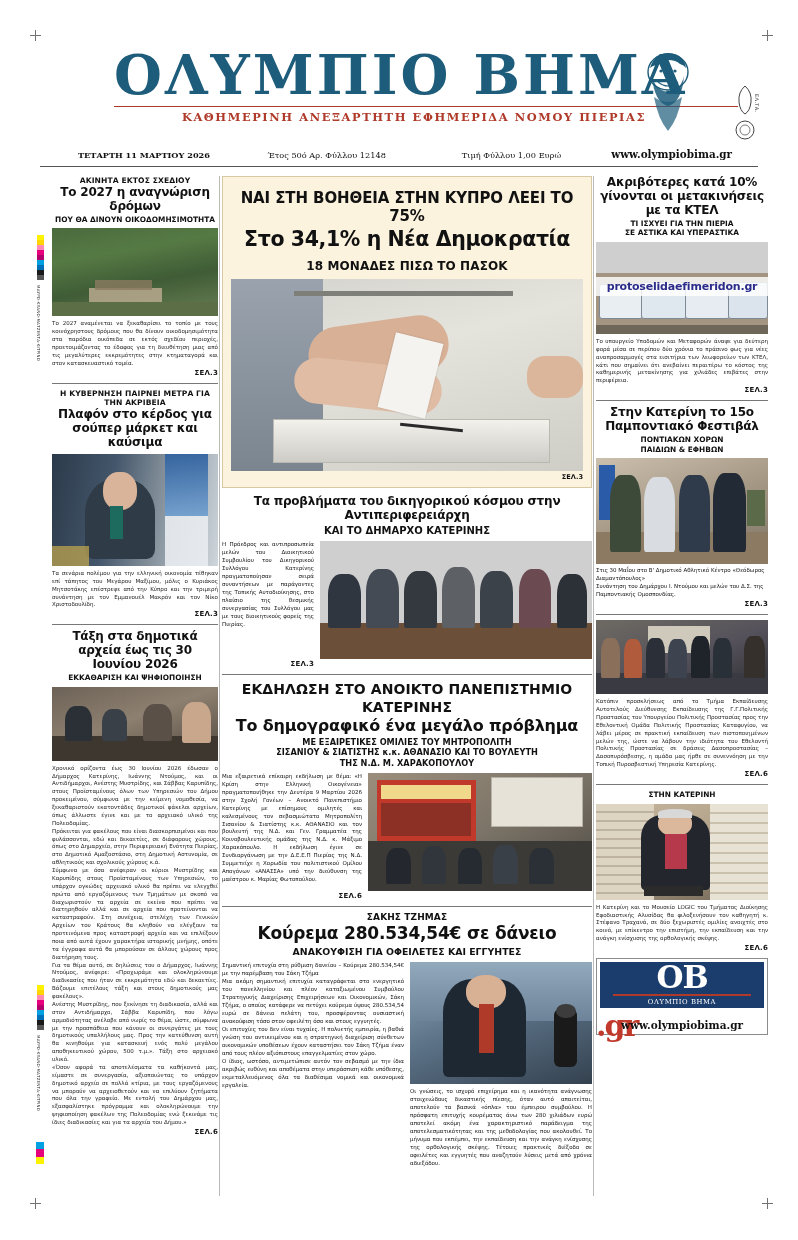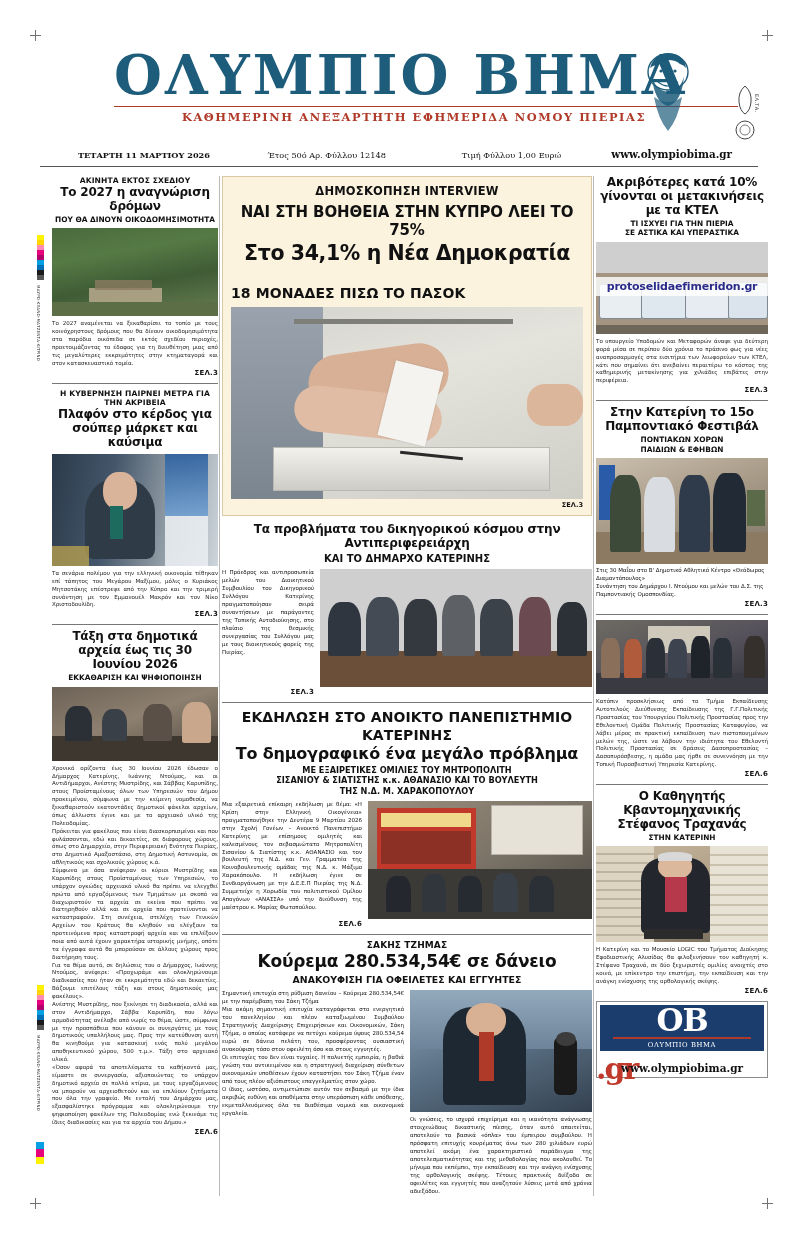--- a/index.html
+++ b/index.html
@@ -53,21 +53,21 @@
 
   .photo{position:relative;overflow:hidden;background:#cfcfcf;margin-top:4px;}
   .photo .wm{position:absolute;left:0;right:0;top:38%;text-align:center;font-size:11px;font-weight:bold;
     color:#2b2b8a;background:rgba(255,255,255,.82);padding:3px 0;letter-spacing:-.2px;}
 
   
   .pollbox{border:1px solid #d8c9a4;background:#fcf3df;padding:7px 8px 6px;}
   .p-k{font-size:11.5px;font-weight:bold;text-align:center;letter-spacing:.2px;}
   .p-s{font-size:15px;font-weight:bold;text-align:center;margin-top:5px;letter-spacing:-.1px;}
   .p-m{font-size:20.5px;font-weight:bold;text-align:center;margin-top:2px;letter-spacing:-.4px;}
-  .p-b{font-size:14px;font-weight:bold;text-align:left;margin-top:20px;letter-spacing:.1px;}
+  .p-b{font-size:12px;font-weight:bold;text-align:center;margin-top:8px;letter-spacing:.1px;}
   .p-sel{font-size:6.6px;font-weight:bold;text-align:right;margin-top:2px;}
 
   .twocol{display:flex;gap:6px;margin-top:4px;}
   .twocol .tc-txt{font-size:5.5px;line-height:1.45;text-align:justify;}
 
   
   .oblogo{margin-top:6px;border:1px solid #8c8c8c;background:#fff;padding:3px;}
   .ob-row{display:flex;align-items:stretch;height:54px;flex-direction:column;}
   .ob-left{background:#1b3d6d;flex:0 0 62%;display:flex;flex-direction:column;justify-content:center;align-items:center;padding:2px 0;}
   .ob-ob{font-family:"DejaVu Serif",serif;font-weight:bold;font-size:31px;color:#fff;line-height:.9;letter-spacing:-1px;}
@@ -200,21 +200,20 @@
 Για τα θέμα αυτό, σε δηλώσεις του ο Δήμαρχος, Ιωάννης Ντούμος, ανέφερε: «Προχωράμε και ολοκληρώνουμε διαδικασίες που ήταν σε εκκρεμότητα εδώ και δεκαετίες. Βάζουμε επιτέλους τάξη και στους δημοτικούς μας φακέλους».
 Ανέστης Μυστρίδης, που ξεκίνησε τη διαδικασία, αλλά και στον Αντιδήμαρχο, Σάββα Καρυπίδη, που λόγω αρμοδιότητας ανέλαβε από νωρίς το θέμα, ώστε, σύμφωνα με την προσπάθεια που κάνουν οι συνεργάτες με τους δημοτικούς υπαλλήλους μας. Προς την κατεύθυνση αυτή θα κινηθούμε για κατασκευή ενός πολύ μεγάλου αποθηκευτικού χώρου, 500 τ.μ.». Τάξη στο αρχειακό υλικό.
 «Όσον αφορά τα αποτελέσματα τα καθήκοντά μας, είμαστε σε συνεργασία, αξιοποιώντας το υπάρχον δημοτικό αρχείο σε πολλά κτίρια, με τους εργαζόμενους να μπορούν να αρχειοθετούν και να επιλύουν ζητήματα που όλα την γραφείο. Με εντολή του Δημάρχου μας, εξασφαλίστηκε πρόγραμμα και ολοκληρώνουμε την ψηφιοποίηση φακέλων της Πολεοδομίας ενώ ξεκινάμε τις ίδιες διαδικασίες και για τα αρχεία του Δήμου.»</div>
       <div class="sel">ΣΕΛ.6</div>
     </div>
   </div>
 
   <div class="col-c">
 
     <div class="pollbox">
-      <div class="p-k">ΔΗΜΟΣΚΟΠΗΣΗ INTERVIEW</div>
       <div class="p-s">ΝΑΙ ΣΤΗ ΒΟΗΘΕΙΑ ΣΤΗΝ ΚΥΠΡΟ ΛΕΕΙ ΤΟ 75%</div>
       <div class="p-m">Στο 34,1% η Νέα Δημοκρατία</div>
       <div class="p-b">18 ΜΟΝΑΔΕΣ ΠΙΣΩ ΤΟ ΠΑΣΟΚ</div>
       <div class="photo" style="height:192px;background:linear-gradient(165deg,#d3d3cd 0%,#e4e3dc 40%,#cfcec6 100%);margin-top:6px;">
         <div style="position:absolute;left:0;top:0;width:26%;height:100%;background:linear-gradient(#9aa3ad,#7b8590);"></div>
         <div style="position:absolute;left:22%;top:22%;width:40%;height:30%;background:#d8b096;border-radius:30px;transform:rotate(-8deg);"></div>
         <div style="position:absolute;left:18%;top:44%;width:42%;height:24%;background:#e0bca4;border-radius:26px;transform:rotate(6deg);"></div>
         <div style="position:absolute;left:44%;top:30%;width:14%;height:40%;background:#f4f3ef;transform:rotate(14deg);box-shadow:0 0 2px rgba(0,0,0,.2);"></div>
         <div style="position:absolute;left:12%;bottom:4%;width:78%;height:22%;background:linear-gradient(#f2f1ec,#cdccc6);border:1px solid #b9b8b1;"></div>
         <div style="position:absolute;left:48%;bottom:22%;width:18%;height:3px;background:#2a2a2a;transform:rotate(6deg);"></div>
@@ -348,21 +347,20 @@
         <div style="position:absolute;left:68%;top:24%;width:11%;height:54%;background:#2a3038;border-radius:36% 36% 6% 6%;"></div>
         <div style="position:absolute;right:2%;top:22%;width:12%;height:56%;background:#35302c;border-radius:36% 36% 6% 6%;"></div>
       </div>
       <div class="body">Κατόπιν προσκλήσεως από το Τμήμα Εκπαίδευσης Αυτοτελούς Διεύθυνσης Εκπαίδευσης της Γ.Γ.Πολιτικής Προστασίας του Υπουργείου Πολιτικής Προστασίας προς την Εθελοντική Ομάδα Πολιτικής Προστασίας Καταφυγίου, να λάβει μέρος σε πρακτική εκπαίδευση των πιστοποιημένων μελών της, ώστε να λάβουν την ιδιότητα του Εθελοντή Πολιτικής Προστασίας σε δράσεις Δασοπροστασίας – Δασοπυρόσβεσης, η ομάδα μας ήρθε σε συνεννόηση με την Τοπική Πυροσβεστική Υπηρεσία Κατερίνης.</div>
       <div class="sel">ΣΕΛ.6</div>
     </div>
 
     <div class="hr"></div>
 
     <div>
-      <div class="head head-sm">Ο  Καθηγητής Κβαντομηχανικής Στέφανος Τραχανάς</div>
       <div class="subhead">ΣΤΗΝ ΚΑΤΕΡΙΝΗ</div>
       <div class="photo" style="height:96px;background:linear-gradient(160deg,#c7b79e 0%,#b0a188 45%,#6e6454 100%);">
         <div style="position:absolute;right:0;top:0;width:34%;height:100%;background:repeating-linear-gradient(#e8e2d4 0 8px,#c9c0ae 8px 10px);"></div>
         <div style="position:absolute;left:0;top:0;width:34%;height:100%;background:repeating-linear-gradient(#ddd4c2 0 7px,#bdb3a0 7px 9px);"></div>
         <div style="position:absolute;left:26%;top:12%;width:40%;height:78%;background:#23272d;border-radius:30% 30% 6% 6%;"></div>
         <div style="position:absolute;left:36%;top:8%;width:20%;height:26%;background:#dbb79c;border-radius:46%;"></div>
         <div style="position:absolute;left:36%;top:6%;width:20%;height:9%;background:#d8d8d8;border-radius:46% 46% 0 0;"></div>
         <div style="position:absolute;left:40%;top:32%;width:13%;height:36%;background:#b5394a;"></div>
         <div style="position:absolute;left:28%;bottom:4%;width:34%;height:10%;background:#2b2b2b;"></div>
       </div>

